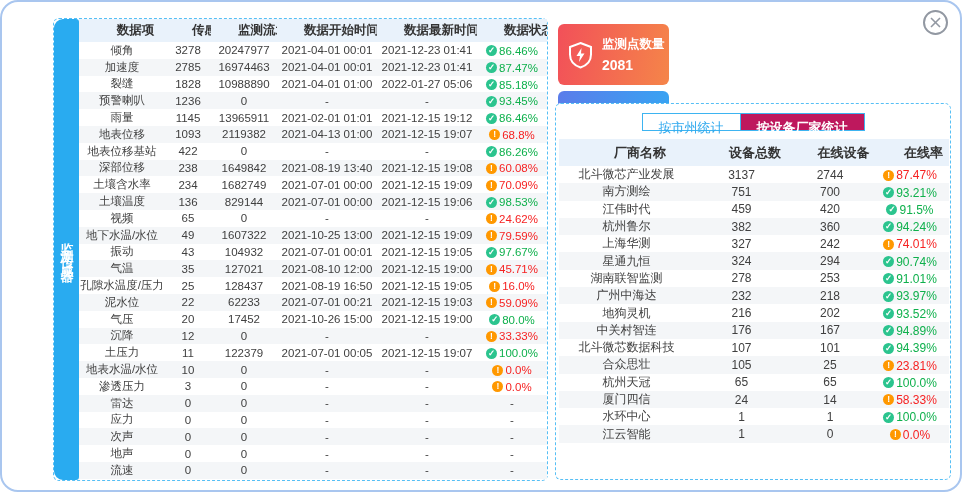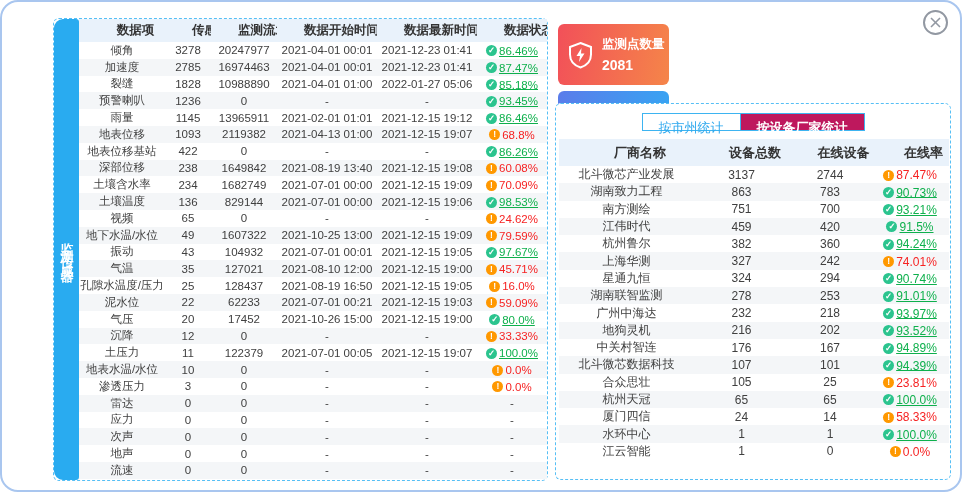--- a/index.html
+++ b/index.html
@@ -61,21 +61,21 @@
   .vendor-table th:nth-child(3), .vendor-table td:nth-child(3) { width:82px; }
   .vendor-table th:nth-child(4), .vendor-table td:nth-child(4) { width:78px; }
 
   
   .dot { display:inline-block; width:11px; height:11px; border-radius:50%; color:#fff;
          font-size:8.5px; line-height:11px; font-weight:bold; text-align:center;
          vertical-align:middle; margin-right:2px; }
   .dot.ok { background:#2bc48e; }
   .dot.warn { background:#ff9800; }
   .pct { vertical-align:middle; }
-  .pct.ok { color:#0eb04c;text-decoration:underline; }
+  .pct.ok { color:#0eb04c; }
   .pct.warn { color:#f62222; }
 </style>
 </head>
 <body>
 
 <div class="page">
 
   <div class="close-btn">
     <svg width="13" height="13" viewBox="0 0 13 13">
       <line x1="2" y1="2" x2="11" y2="11" stroke="#9298a2" stroke-width="1.6"></line>
@@ -366,26 +366,20 @@
             </tr>
           </thead>
         <tbody>
             <tr>
               <td>北斗微芯产业发展</td>
               <td>3137</td>
               <td>2744</td>
               <td><span class="dot warn">!</span><span class="pct warn">87.47%</span></td>
             </tr>
             <tr>
-              <td>湖南致力工程</td>
-              <td>863</td>
-              <td>783</td>
-              <td><span class="dot ok">✓</span><span class="pct ok">90.73%</span></td>
-            </tr>
-            <tr>
               <td>南方测绘</td>
               <td>751</td>
               <td>700</td>
               <td><span class="dot ok">✓</span><span class="pct ok">93.21%</span></td>
             </tr>
             <tr>
               <td>江伟时代</td>
               <td>459</td>
               <td>420</td>
               <td><span class="dot ok">✓</span><span class="pct ok">91.5%</span></td>

